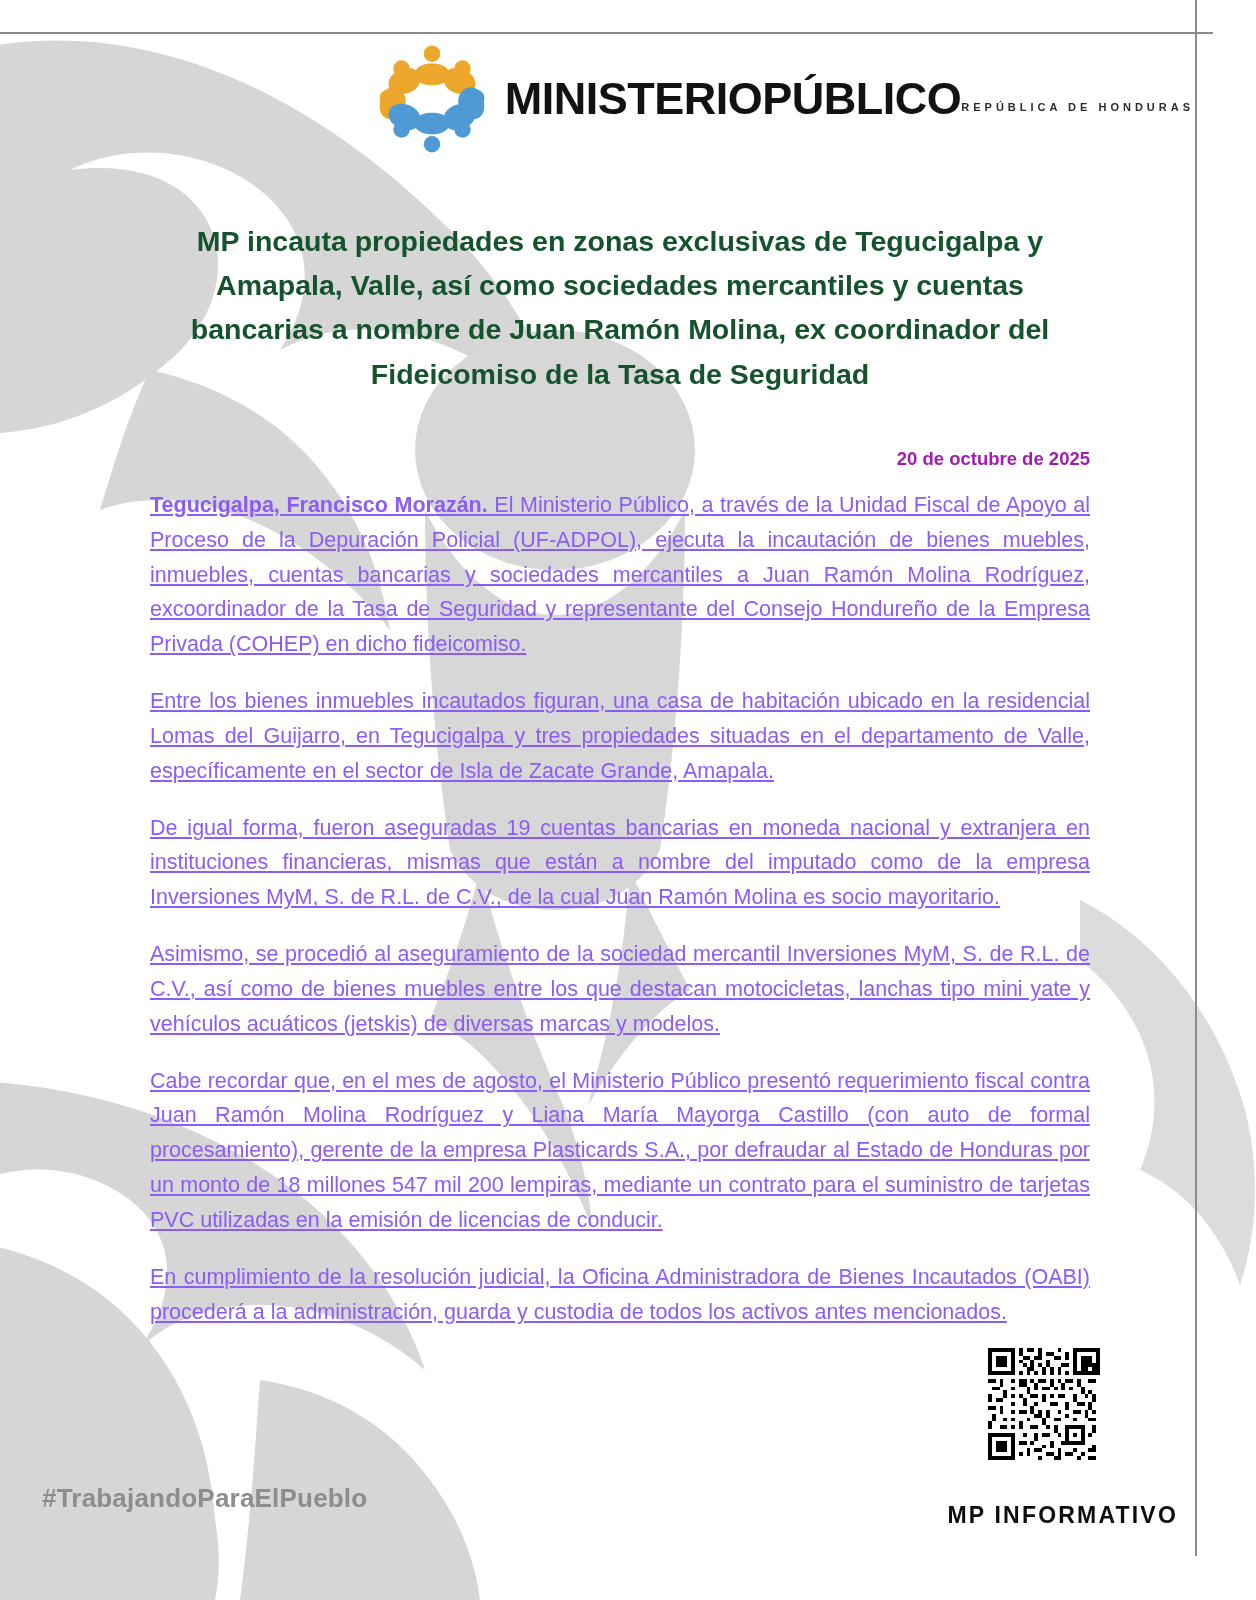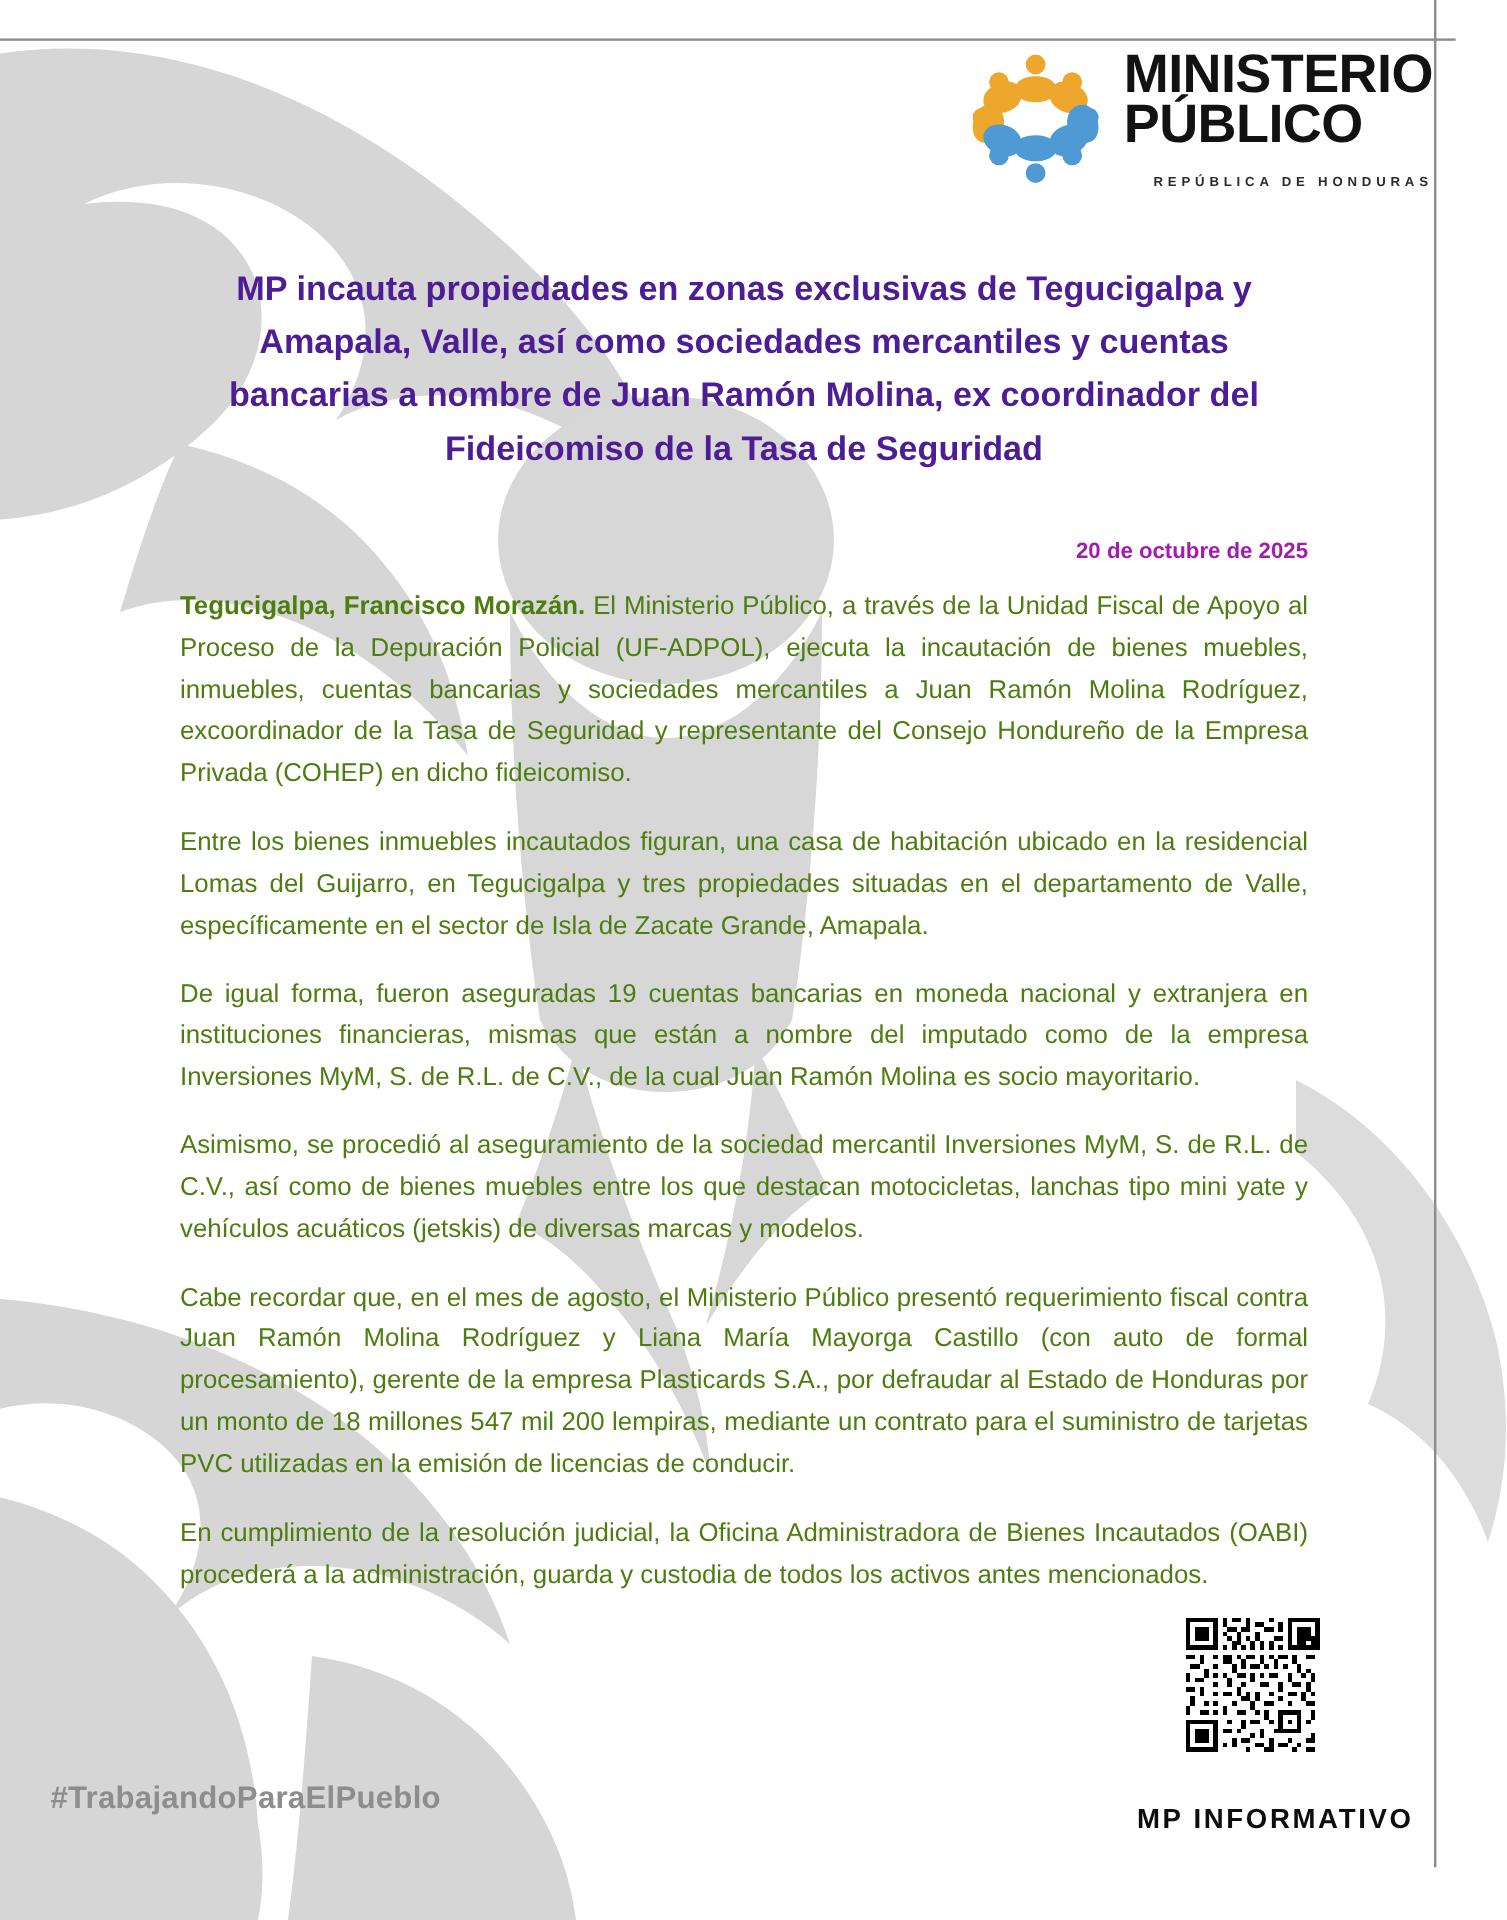--- a/index.html
+++ b/index.html
@@ -51,21 +51,21 @@
   .header {
     position: absolute;
     top: 40px;
     right: 62px;
     display: flex;
     align-items: center;
     gap: 14px;
     z-index: 6;
   }
   .logo-mark { width: 118px; height: 118px; flex: none; }
-  .logo-text { display: flex; flex-direction: column; line-height: 0.92; }
+  .logo-text { display: flex; line-height: 0.92; }
   .logo-l1, .logo-l2 {
     font-family: "Liberation Sans", sans-serif;
     font-weight: 700;
     font-size: 45px;
     letter-spacing: -0.5px;
     color: #121212;
   }
   .logo-l3 {
     font-family: "Liberation Sans", sans-serif;
     font-size: 11px;
@@ -81,21 +81,21 @@
     position: absolute;
     top: 200px;
     left: 150px;
     width: 940px;
     z-index: 6;
     text-align: center;
     font-family: "Liberation Sans", sans-serif;
     font-weight: 700;
     font-size: 28.5px;
     line-height: 1.55;
-    color: #4c1d95;
+    color: #14532d;
   }
 
   
   .dateline {
     position: absolute;
     top: 448px;
     left: 150px;
     width: 940px;
     text-align: right;
     z-index: 6;
@@ -108,22 +108,23 @@
   
   .body-copy {
     position: absolute;
     top: 488px;
     left: 150px;
     width: 940px;
     z-index: 6;
     font-family: "Liberation Sans", sans-serif;
     font-size: 21.5px;
     line-height: 1.62;
-    color: #4d7c0f;
+    color: #8b5cf6;
     text-align: justify;
+    text-decoration: underline;
   }
   .body-copy p { margin: 0 0 22px 0; }
   .body-copy p:last-child { margin-bottom: 0; }
   .lead-city { font-weight: 700; }
 
   
   .qr {
     position: absolute;
     left: 988px;
     top: 1348px;

